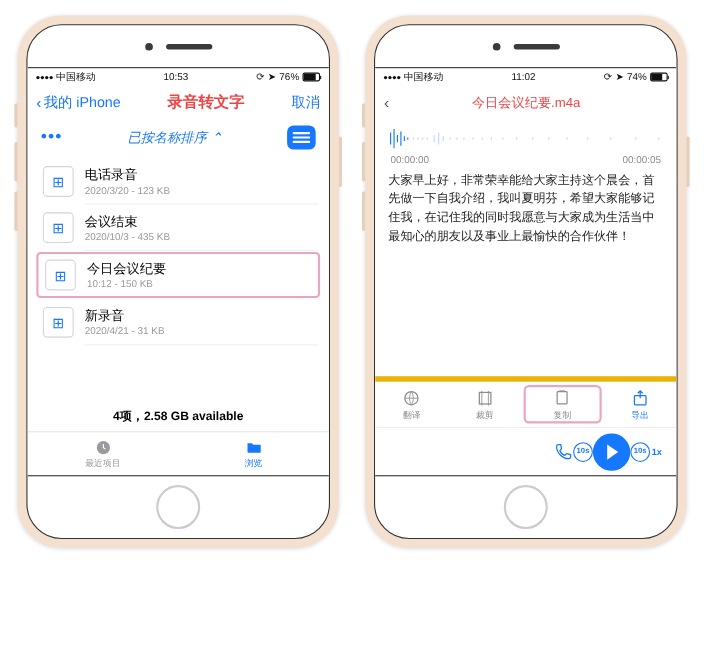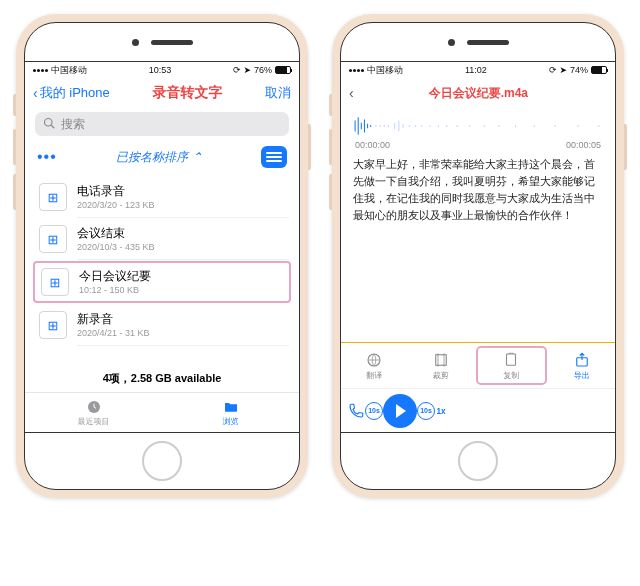--- a/index.html
+++ b/index.html
@@ -56,25 +56,25 @@
   .tab.active { color:#1677ff;}
   .tab svg, .tab .ico { width:18px; height:16px; }
   
   .wave { height:30px; padding:6px 12px 0; }
   .wave svg { width:100%; height:100%; }
   .timebar { display:flex; justify-content:space-between; padding:2px 14px 0; font-size:9px; color:#8a8a8e;}
   .transcript-box { margin:6px 12px; flex:1; overflow:hidden; }
   .transcript { font-size:11px; line-height:1.55; color:#222; }
   .fullscreen-tag { margin:2px 12px 4px; }
   .fullscreen-tag span { display:inline-block; background:#c9c9cc; color:#fff; font-size:9px; padding:2px 8px; border-radius:3px;}
-  .tool-row { height:46px; border-top:1px solid #eab308; display:flex; }
+  .tool-row { height:46px; border-top:5px solid #eab308; display:flex; }
   .tool { flex:1; display:flex; flex-direction:column; align-items:center; justify-content:center; gap:1px; font-size:8px; color:#8c8c8f; position:relative;}
   .tool .ic { width:20px; height:18px; display:flex; align-items:center; justify-content:center; color:#8c8c8f;}
   .tool.hl { border:2px solid #e9a6c3; border-radius:5px; margin:3px 2px;}
-  .play-row { height:44px; border-top:1px solid #efefef; display:flex; align-items:center; justify-content:flex-start; padding:0 6px;}
+  .play-row { height:44px; border-top:1px solid #efefef; display:flex; align-items:center; justify-content:flex-end; padding:0 6px;}
   .play-ic { color:#1677ff; display:flex; align-items:center; justify-content:center; font-size:12px;}
   .play-btn { width:34px; height:34px; border-radius:50%; background:#1677ff; display:flex; align-items:center; justify-content:center;}
   .play-btn::after { content:''; border-left:10px solid #fff; border-top:7px solid transparent; border-bottom:7px solid transparent; margin-left:2px;}
   .skip { border:1.5px solid #1677ff; border-radius:50%; width:18px; height:18px; display:flex; align-items:center; justify-content:center; font-size:7px; color:#1677ff; font-weight:600;}
 </style>
 </head>
 <body>
 
 <div class="phone">
   <div class="phone-side-btn s1"></div>
@@ -110,31 +110,20 @@
 
       <div class="nav-bar">
         <div class="nav-left">
           <span class="chev">‹</span>
           <span>我的 iPhone</span>
         </div>
         <span class="nav-title">录音转文字</span>
         <span class="nav-right">取消</span>
       </div>
 
-      <div class="search-wrap">
-        <div class="search">
-          <span>
-            <svg width="12" height="12" viewBox="0 0 16 16">
-                <circle cx="7" cy="7" r="5" fill="none" stroke="#8a8a8e" stroke-width="1.6"></circle>
-                <line x1="11" y1="11" x2="15" y2="15" stroke="#8a8a8e" stroke-width="1.6"></line>
-              </svg>
-          </span>
-          <span>搜索</span>
-        </div>
-      </div>
 
       <div class="sort-row">
         <span class="sort-dots">•••</span>
         <div class="sort-label">
           <span>已按名称排序</span>
           <span>⌃</span>
         </div>
         <div class="sort-list-btn">
             <i></i>
             <i></i>
@@ -224,21 +213,21 @@
           <span>➤</span>
           <span>74%</span>
           <span class="battery">
               <i style="width:74%"></i>
             </span>
         </div>
       </div>
 
       <div class="nav-bar">
         <span class="nav-left chev" style="color:#555;">‹</span>
-        <span class="nav-title" style="font-weight:700;font-size:12px;margin-left:10px;">今日会议纪要.m4a</span>
+        <span class="nav-title" style="font-weight:400;font-size:12px;margin-left:10px;">今日会议纪要.m4a</span>
         <span style="width:14px;"></span>
       </div>
 
       <div class="wave">
         <svg viewBox="0 0 240 22" preserveAspectRatio="none">
           <g stroke="#1677ff" stroke-width="1">
             <line x1="2" y1="6" x2="2" y2="16"></line>
               <line x1="5" y1="3" x2="5" y2="19"></line>
               <line x1="8" y1="8" x2="8" y2="14"></line>
               <line x1="11" y1="5" x2="11" y2="17"></line>

